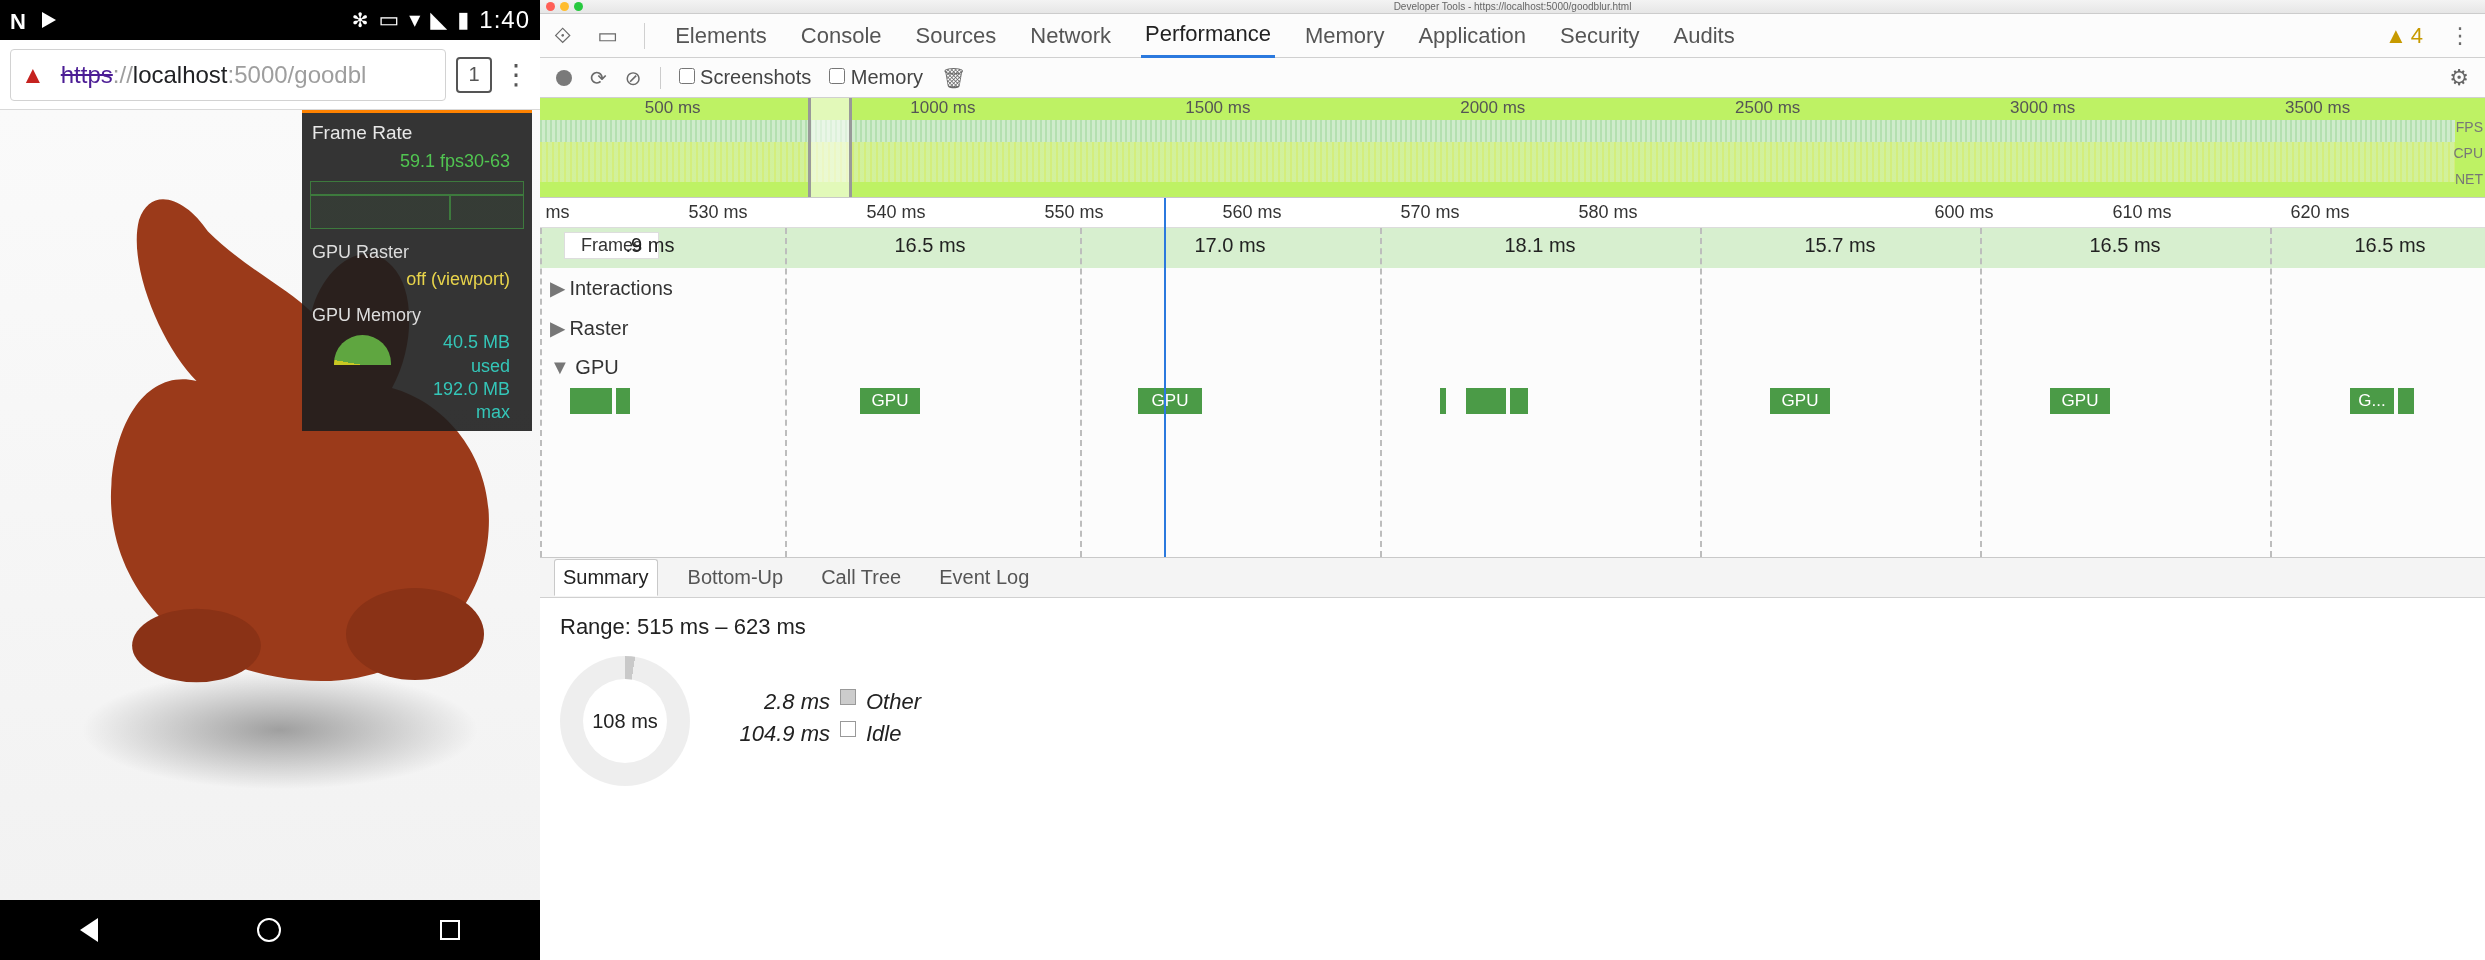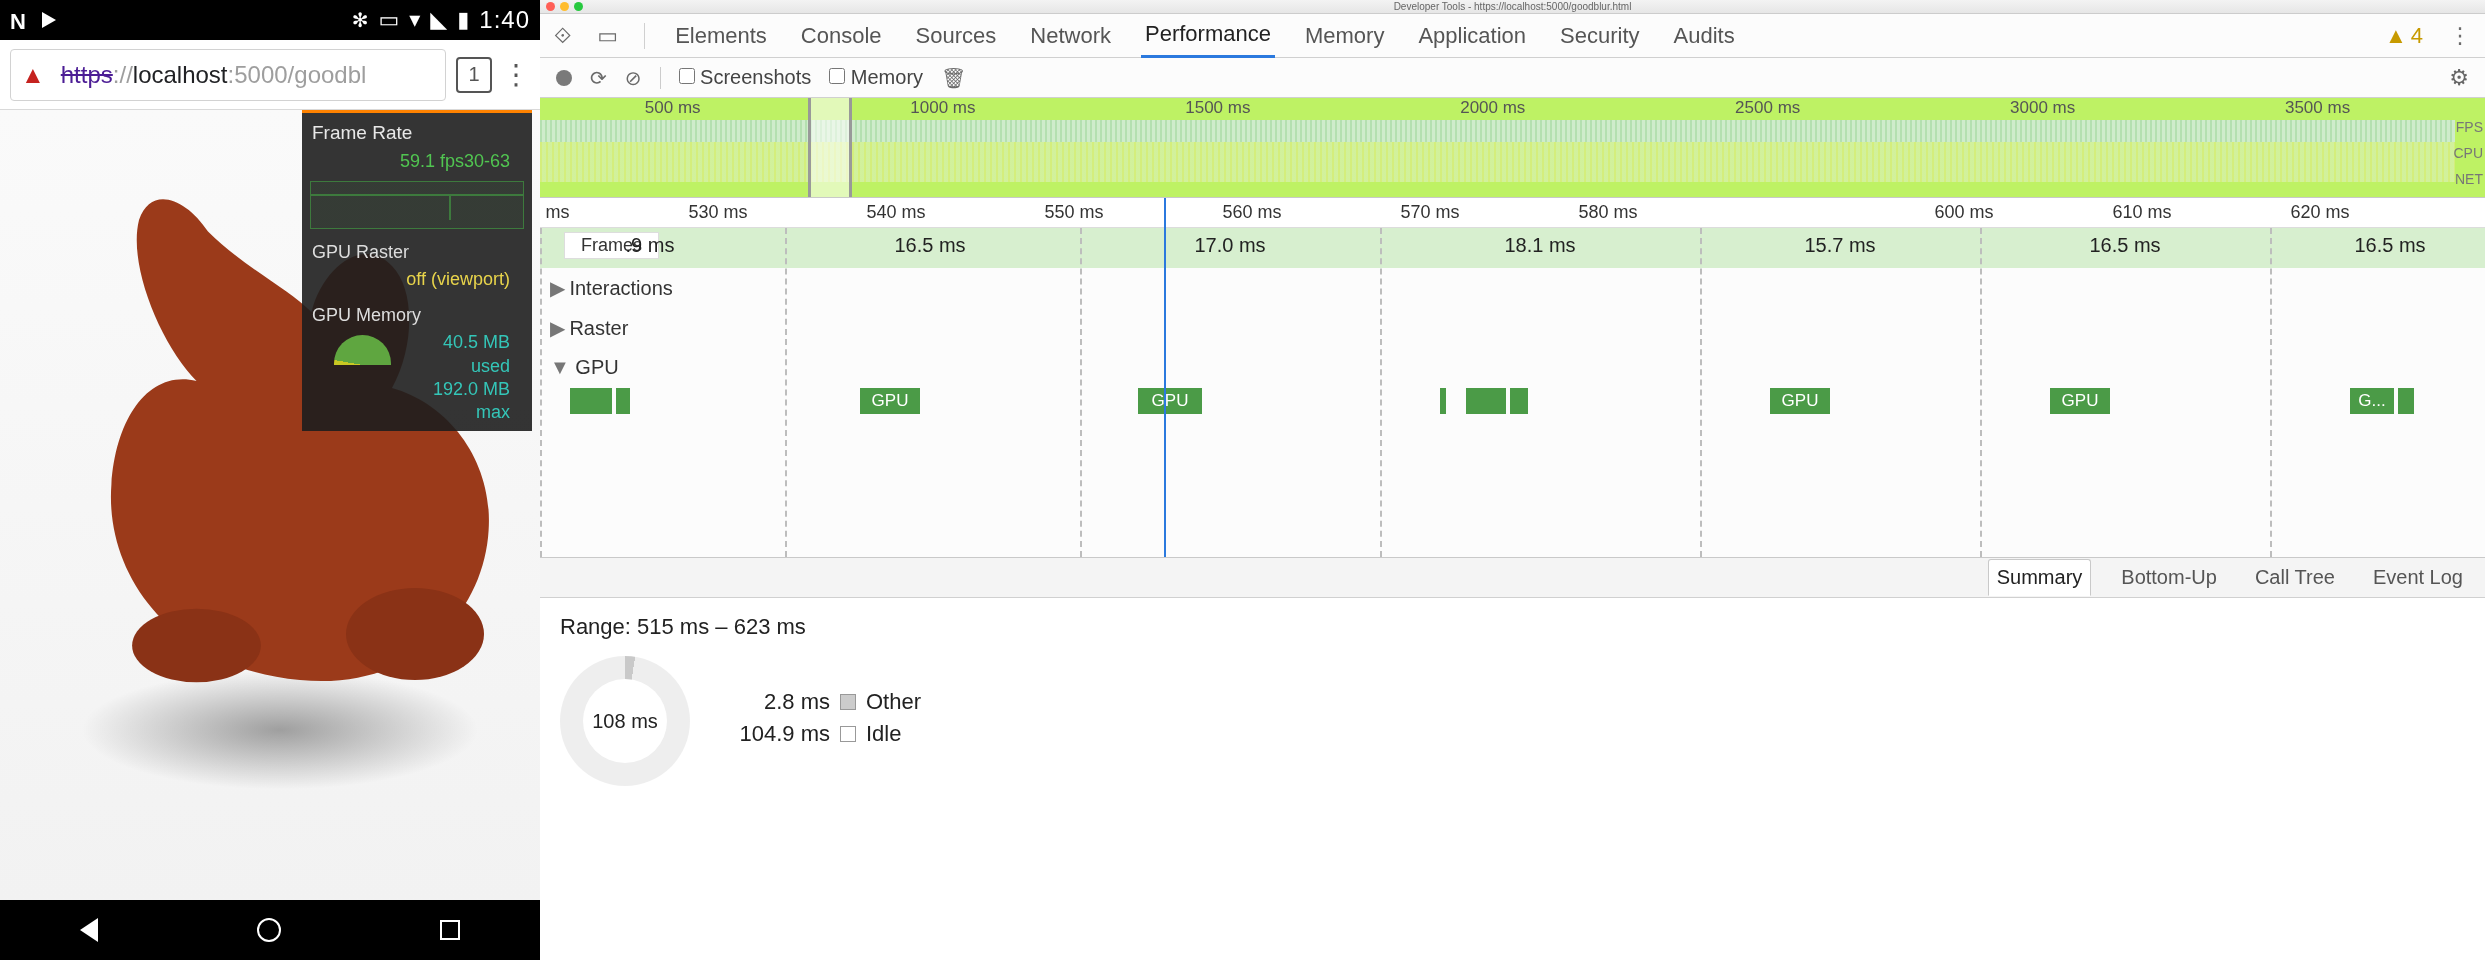--- a/index.html
+++ b/index.html
@@ -86,31 +86,31 @@
 .frames-track { top: 0; height: 40px; background: #d7efcf; }
 .frames-track .flabel { position: absolute; left: 24px; top: 4px; background: #fff; padding: 2px 16px; border: 1px solid #ddd; font-size: 18px; }
 .frame-val { position: absolute; top: 6px; font-size: 20px; color: #222; transform: translateX(-50%); }
 .int-track { top: 40px; height: 40px; padding: 8px 10px; }
 .raster-track { top: 80px; height: 40px; padding: 8px 10px; }
 .gpu-track { top: 120px; }
 .gpu-track .gpu-label { position: absolute; left: 10px; top: 8px; font-size: 20px; }
 .gpu-lane { position: absolute; top: 40px; left: 0; right: 0; height: 28px; }
 .gpu-block { position: absolute; top: 0; height: 26px; background: #4b9b47; color: #fff; font-size: 17px; display: flex; align-items: center; justify-content: center; overflow: hidden; }
 
-.tabs2 { height: 40px; display: flex; align-items: center; gap: 22px; padding: 0 14px; border-bottom: 1px solid #d0d0d0; font-size: 20px; color: #555; background: #f4f4f4; justify-content: flex-end; }
+.tabs2 { height: 40px; display: flex; align-items: center; gap: 22px; padding: 0 14px; border-bottom: 1px solid #d0d0d0; font-size: 20px; color: #555; background: #f4f4f4; }
 .tabs2 .t2 { padding: 6px 8px; }
 .tabs2 .t2.active { background: #fff; color: #222; border: 1px solid #c9c9c9; border-bottom-color: #fff; border-radius: 3px 3px 0 0; }
 
 .summary { flex: 1; padding: 16px 20px; font-size: 22px; color: #222; display: flex; flex-direction: column; gap: 16px; background: #fff; }
 .summary-body { display: flex; align-items: center; gap: 30px; }
 .donut { width: 130px; height: 130px; border-radius: 50%; background: conic-gradient(#c9c9c9 0deg 9deg, #eee 9deg 360deg); display: flex; align-items: center; justify-content: center; position: relative; }
 .donut::after { content: ""; position: absolute; width: 84px; height: 84px; background: #fff; border-radius: 50%; }
 .donut span { position: relative; z-index: 1; font-size: 20px; }
 .legend { font-size: 22px; color: #222; }
-.legend-row { display: flex; align-items: center; gap: 10px; margin-bottom: 6px; }
+.legend-row { display: flex; gap: 10px; margin-bottom: 6px; font-style: italic; }
 .legend-row .val { width: 110px; text-align: right; }
 .sw { width: 16px; height: 16px; border: 1px solid #999; display: inline-block; }
 .sw.other { background: #ccc; }
 .sw.idle { background: #fff; }
 
 .gear { margin-left: auto; font-size: 22px; color: #666; }
 </style>
 </head>
 <body>
 

